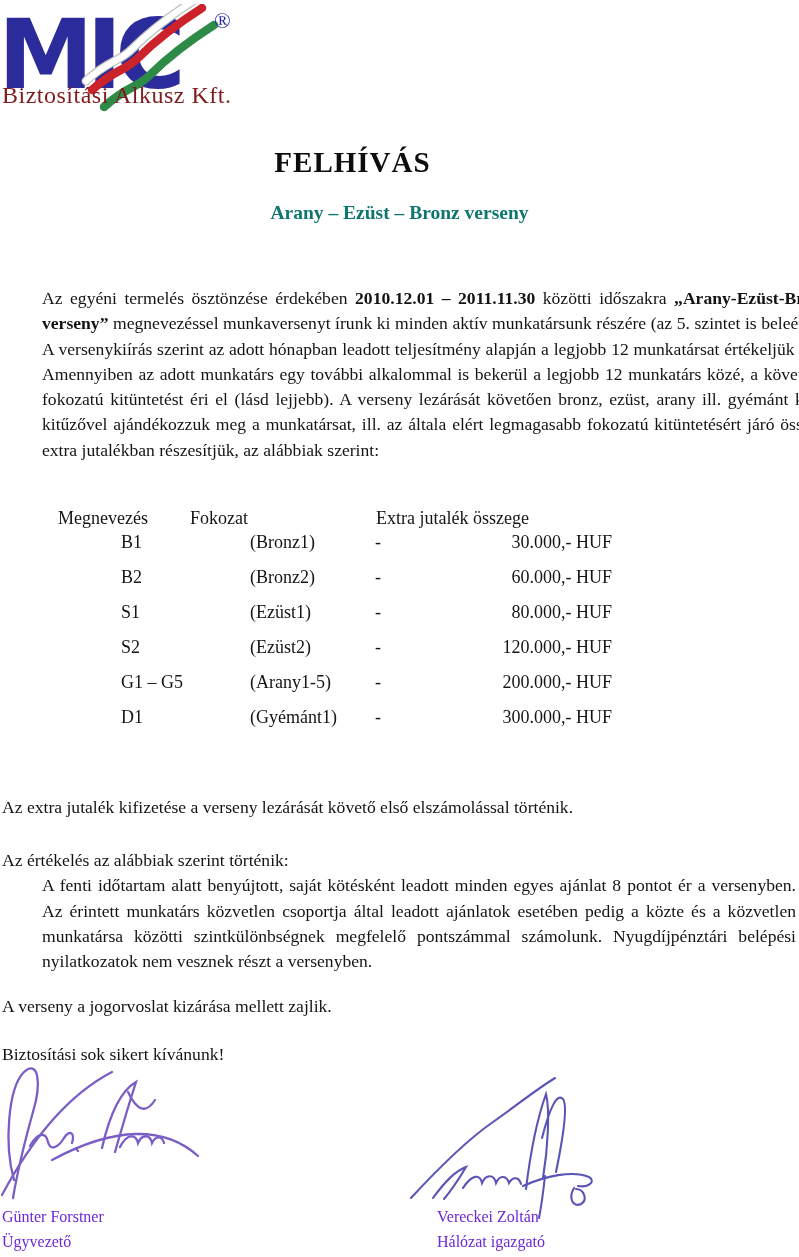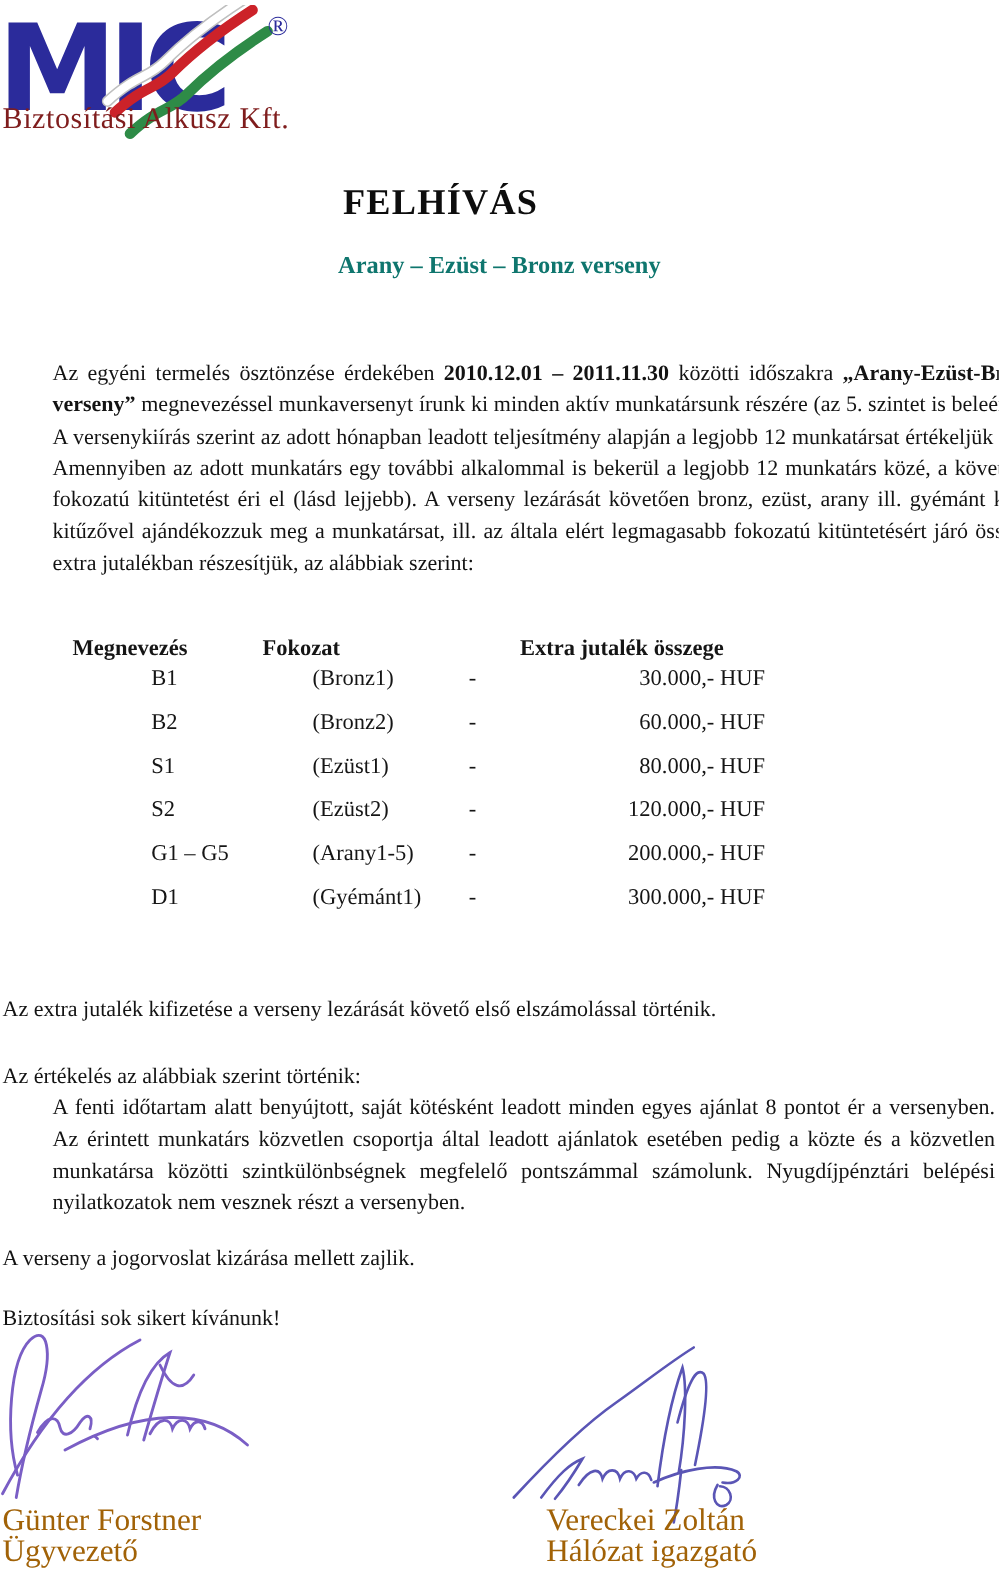--- a/index.html
+++ b/index.html
@@ -48,37 +48,37 @@
   }
   .justify { text-align: justify; margin-left: 40px; }
   #p-intro { top: 286px; }
   #p-payment { top: 795px; }
   #p-eval { top: 848px; }
   #p-legal { top: 994px; }
   #p-closing { top: 1042px; }
 
   
   #rewards { top: 508px; left: 0; width: 799px; }
-  .t-header { display: flex; font-weight: bold; font-size: 18px; height: 24px; gap: 20px; }
+  .t-header { display: flex; font-weight: normal; font-size: 18px; height: 24px; }
   .th1 { width: 190px; padding-left: 58px; }
   .th2 { width: 186px; }
   .th3 { width: 240px; }
   .t-row { display: flex; font-size: 18px; height: 35px; align-items: flex-start; }
   .t-row:first-of-type { margin-top: 12px; }
   .tc1 { width: 250px; padding-left: 121px; }
   .tc2 { width: 125px; }
   .tc3 { width: 110px; }
   .tc4 { width: 127px; text-align: right; }
 
   
   #sig-left  { top: 1050px; left: 0; }
   #sig-right { top: 1076px; left: 395px; }
 
   
-  .sign-block { top: 1204px; font-size: 25px; line-height: 25px; color: #a16207; }
+  .sign-block { top: 1204px; font-size: 16px; line-height: 25px; color: #6d28d9; }
   #sign-left-block  { left: 2px; }
   #sign-right-block { left: 437px; }
 </style>
 </head>
 <body>
 
 <div class="abs" id="logo">
   <svg width="300" height="112" viewBox="0 0 300 112">
     <text x="-4" y="84" font-family="DejaVu Sans, sans-serif" font-weight="bold" font-size="96" letter-spacing="-7" fill="#2b2b9b">MIC</text>
 

